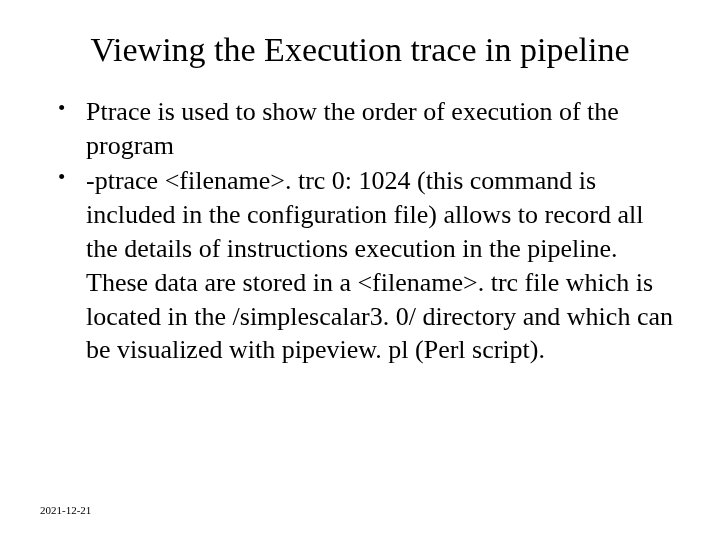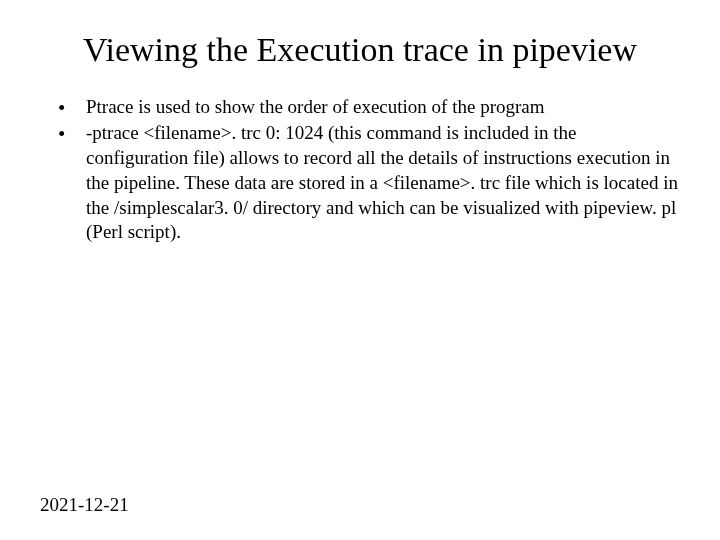--- a/index.html
+++ b/index.html
@@ -21,43 +21,43 @@
       font-weight: normal;
       text-align: center;
       line-height: 1.2;
       margin-bottom: 24px;
     }
     .bullets {
       list-style: none;
       padding-left: 0;
     }
     .bullets li {
-      font-size: 19px;
+      font-size: 26px;
       line-height: 1.3;
       position: relative;
       padding-left: 46px;
       margin-bottom: 2px;
     }
     .bullets li::before {
       content: "•";
       position: absolute;
       left: 18px;
       top: 0;
       font-size: 21px;
     }
     .footer {
       position: absolute;
       bottom: 24px;
       left: 40px;
-      font-size: 19px;
+      font-size: 11px;
     }
   </style>
 </head>
 <body>
 
-<h1 class="title">Viewing the Execution trace in pipeview</h1>
+<h1 class="title">Viewing the Execution trace in pipeline</h1>
 
 <ul class="bullets">
   <li>Ptrace is used to show the order of execution of the program</li>
   <li>-ptrace &lt;filename&gt;. trc 0: 1024 (this command is included in the configuration file) allows to record all the details of instructions execution in the pipeline. These data are stored in a  &lt;filename&gt;. trc file which is located in the /simplescalar3. 0/ directory and which can be visualized with pipeview. pl (Perl script).</li>
 </ul>
 
 <div class="footer">2021-12-21</div>
 
 </body></html>

